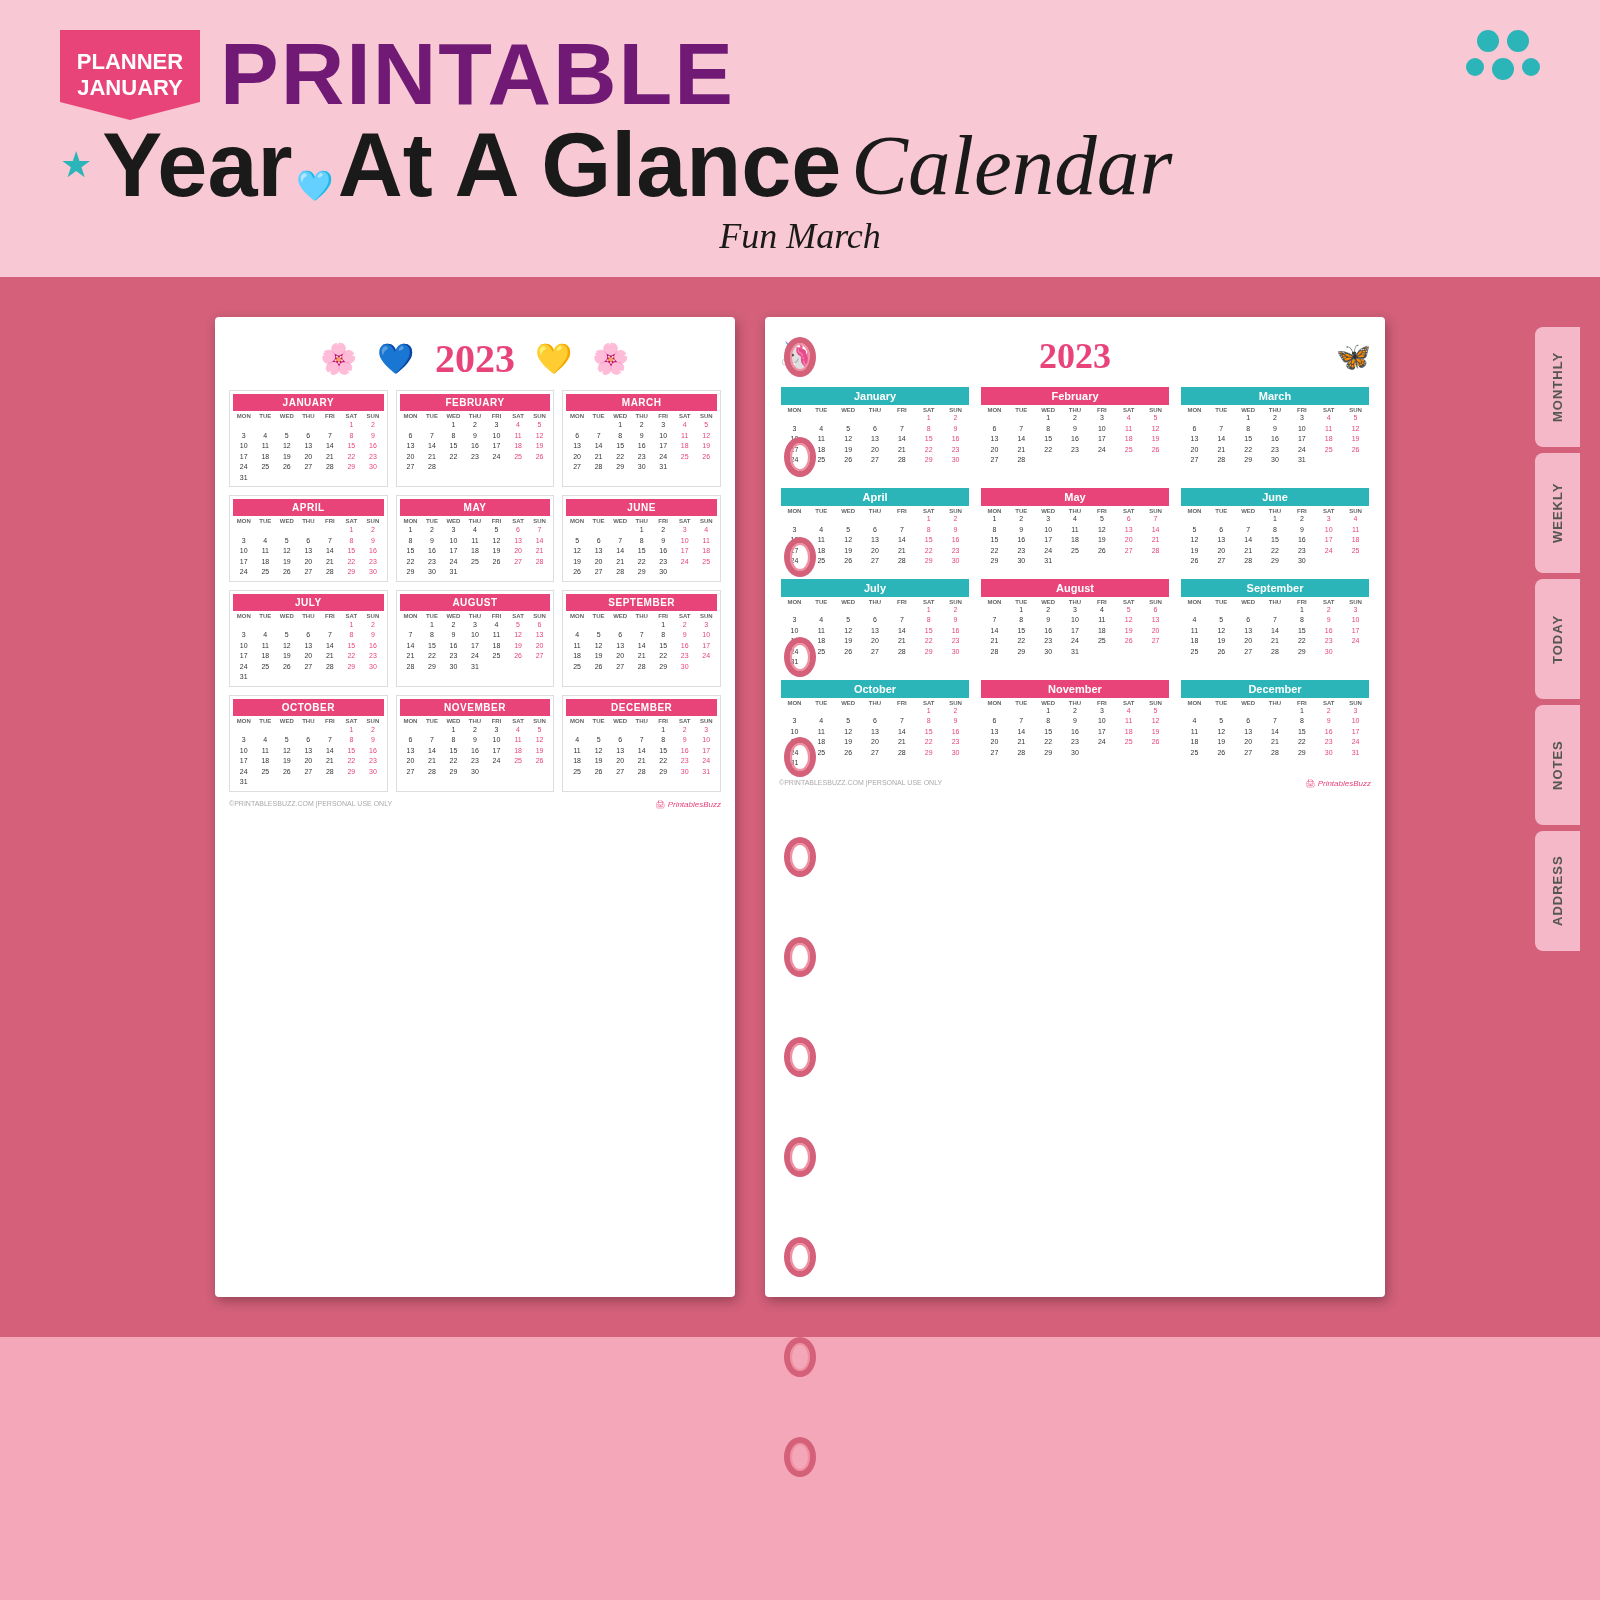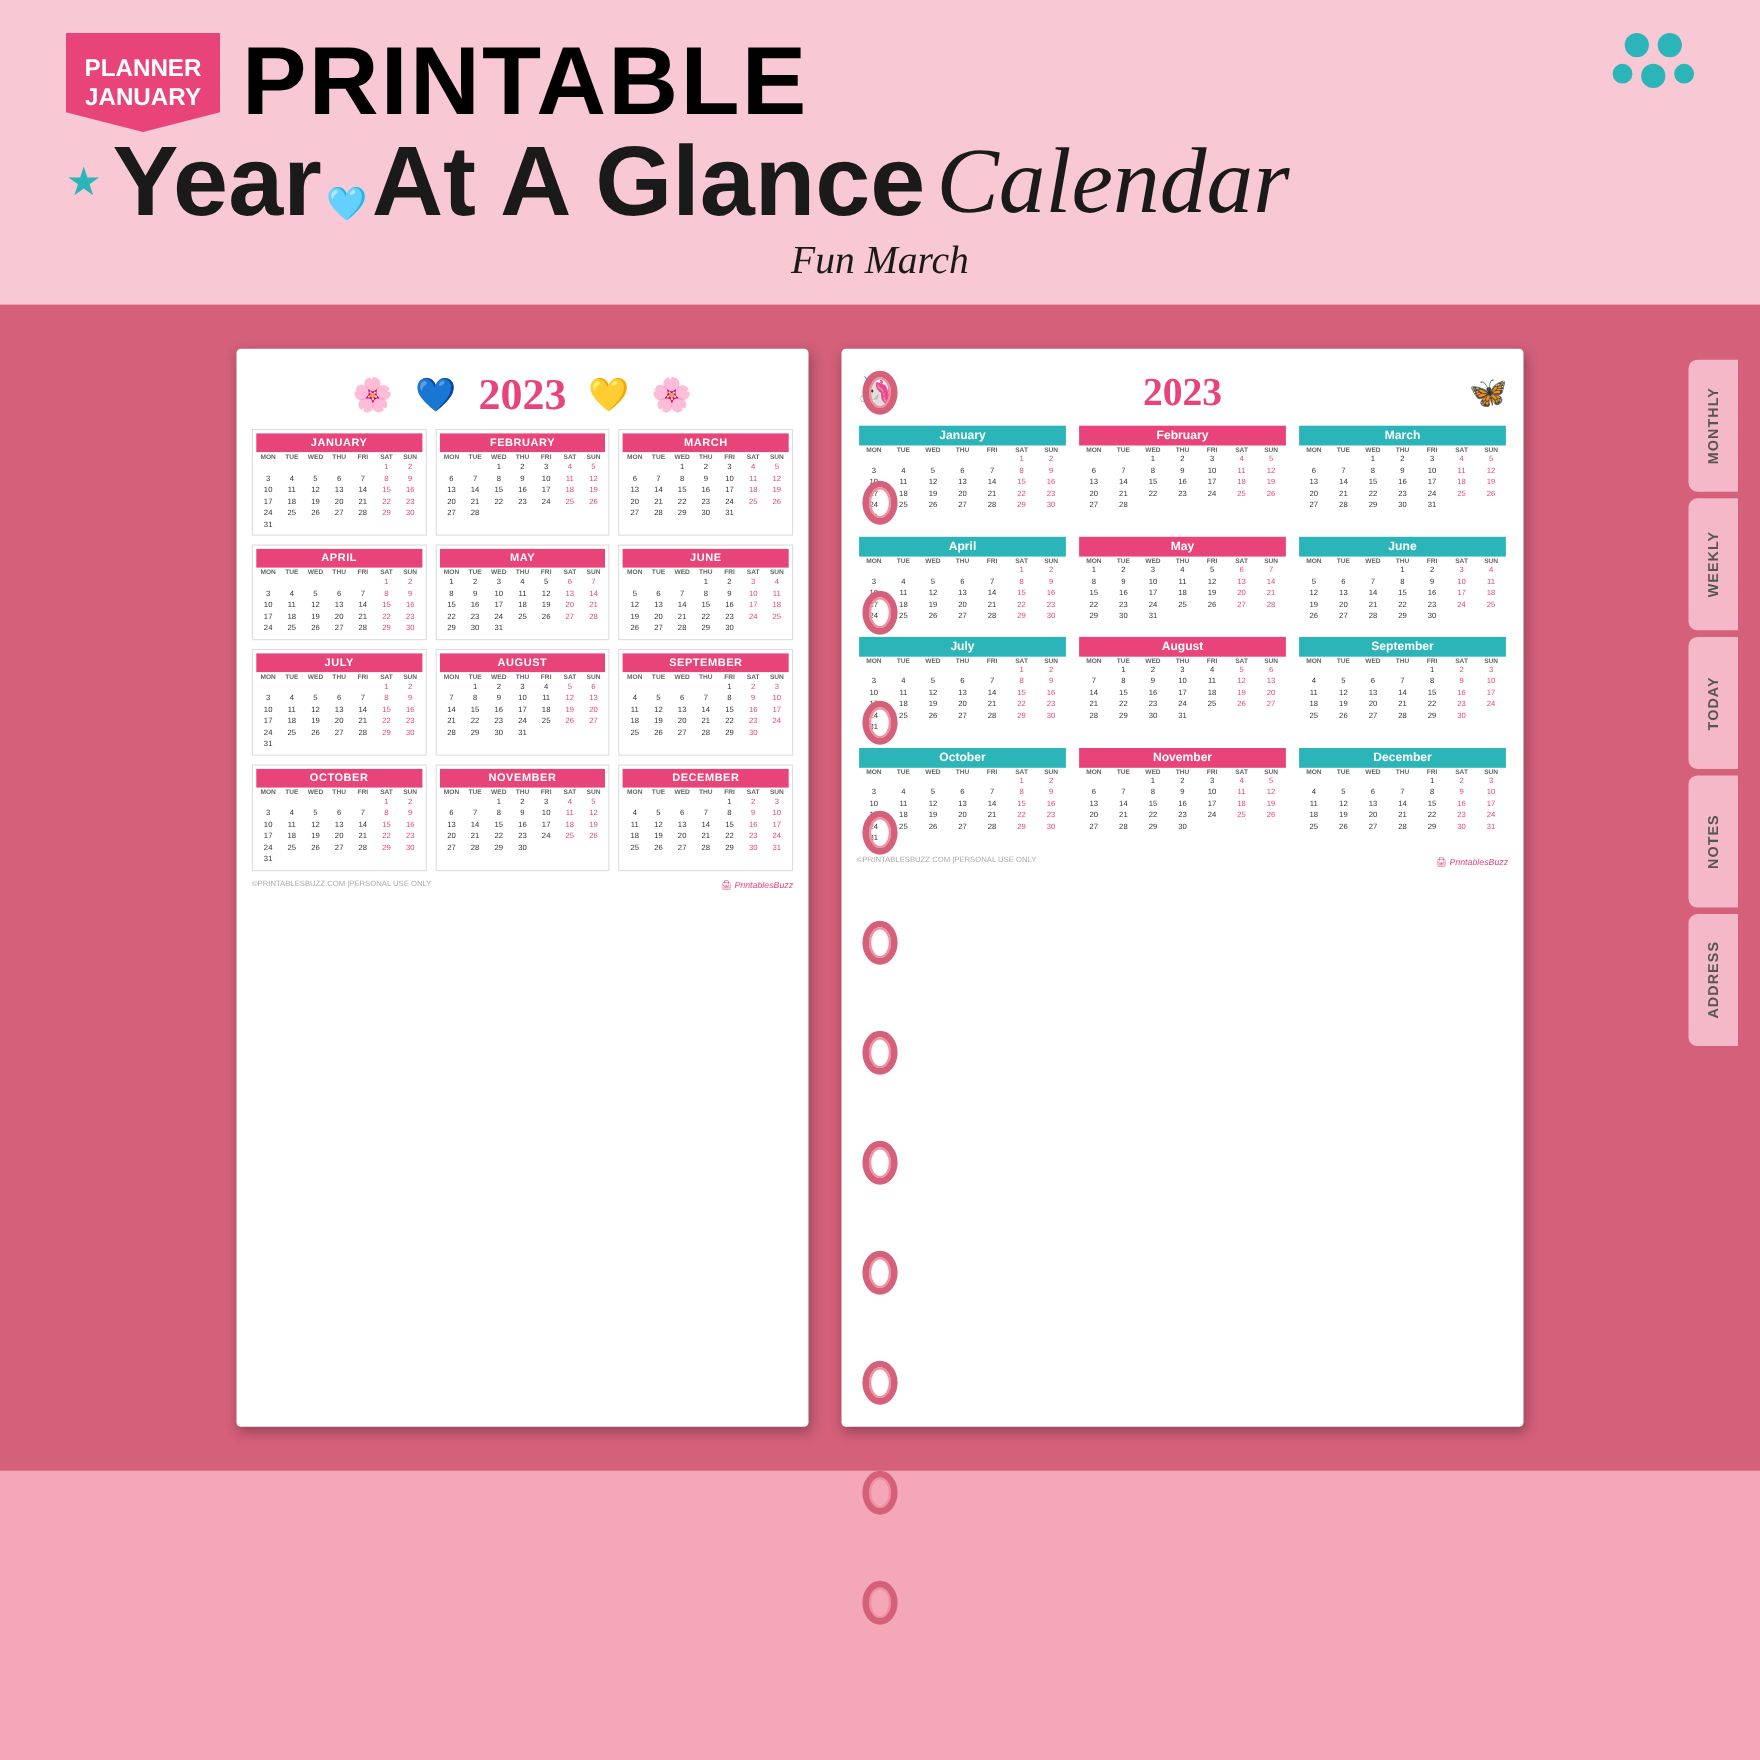--- a/index.html
+++ b/index.html
@@ -39,21 +39,21 @@
       min-height: 90px;
       display: flex;
       align-items: center;
       justify-content: center;
       flex-direction: column;
     }
 
     .printable-title {
       font-size: 88px;
       font-weight: 900;
-      color: #000000;
+      color: #701a75;
       letter-spacing: 2px;
       line-height: 1;
       font-family: Arial Black, Arial, sans-serif;
     }
 
     .teal-dots {
       position: absolute;
       top: 30px;
       right: 60px;
       display: flex;

